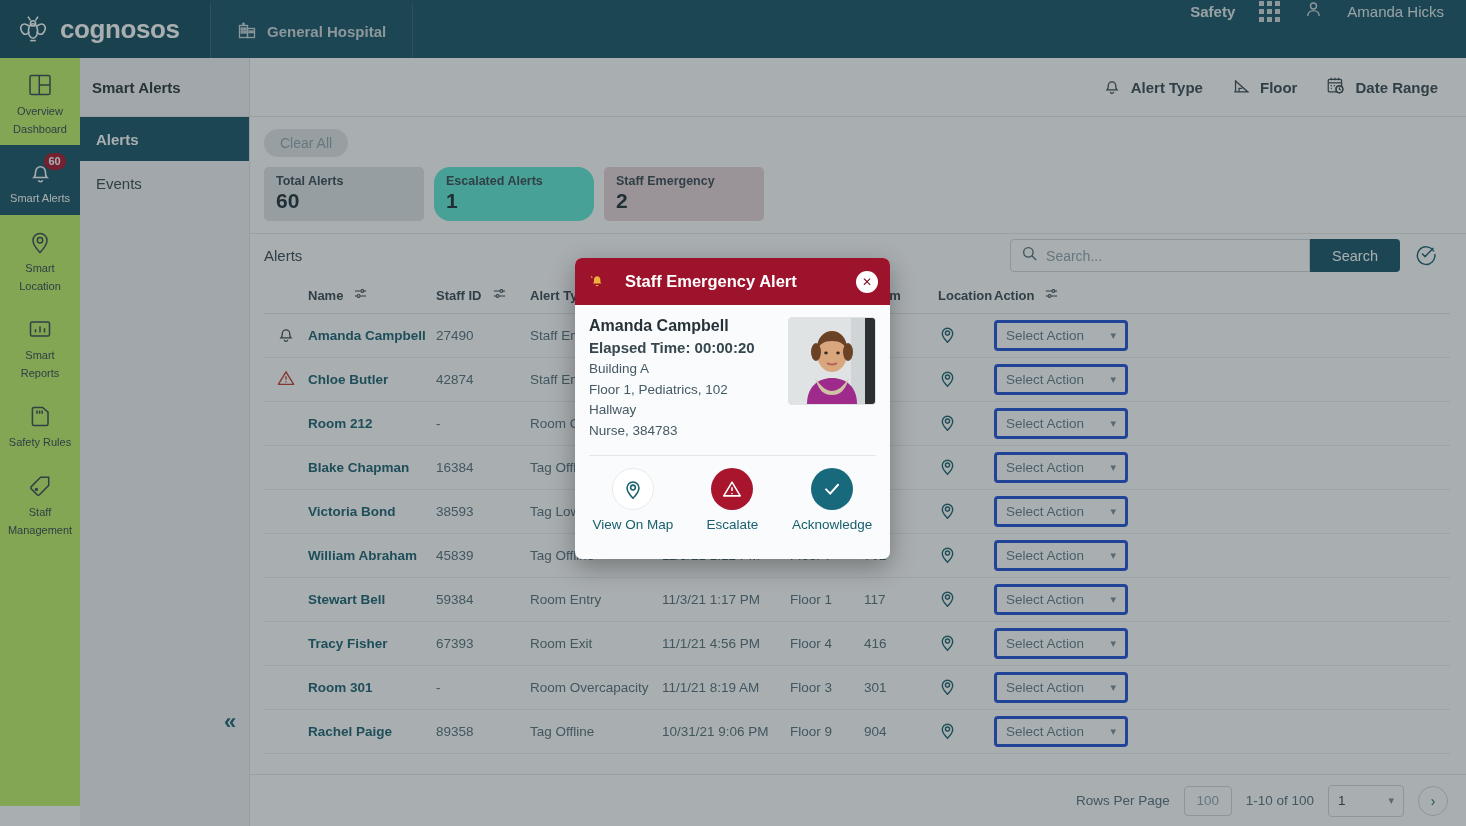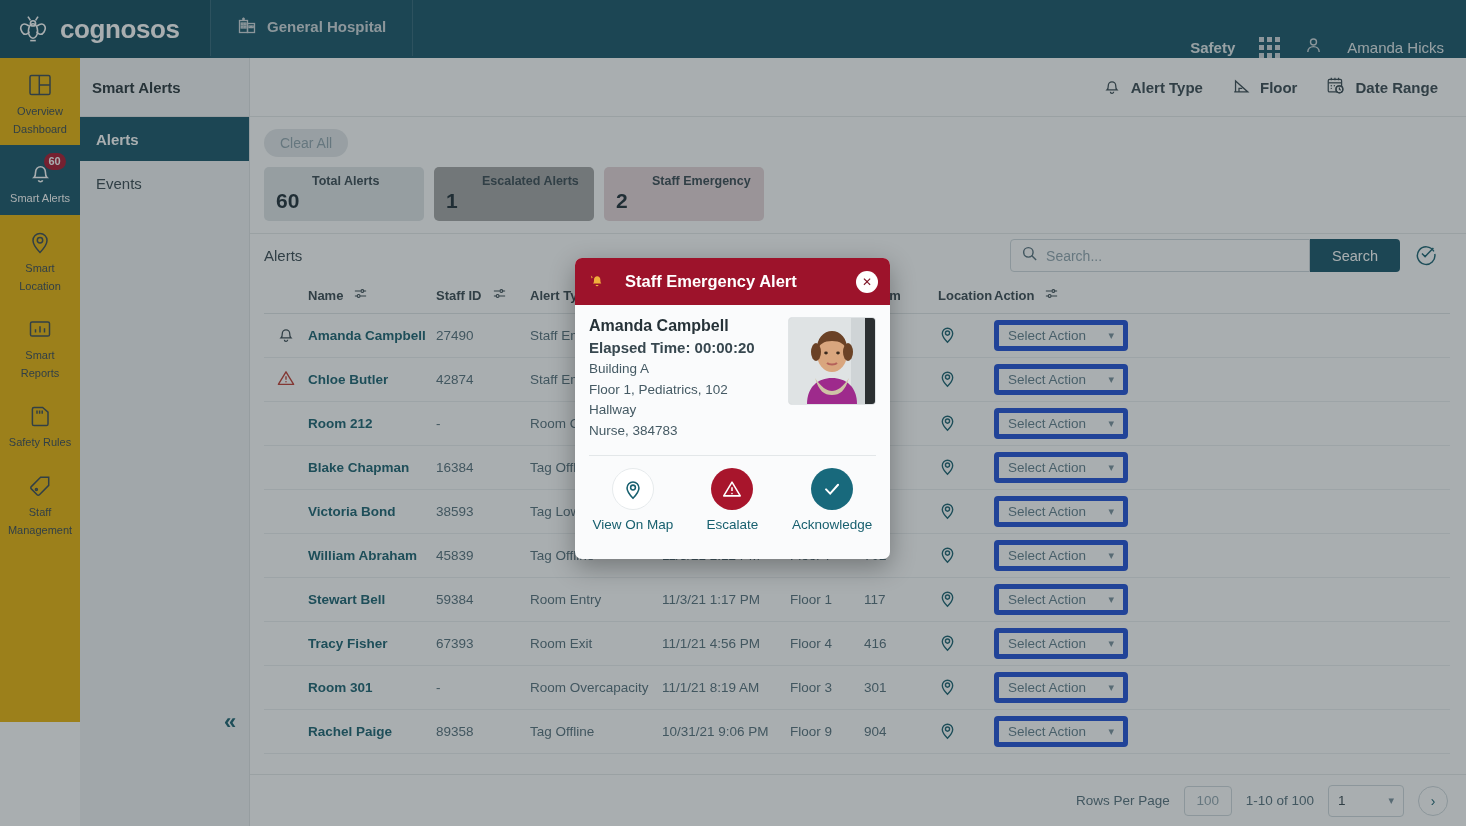--- a/index.html
+++ b/index.html
@@ -7,21 +7,21 @@
     width: 1466px; height: 826px;
     font-family: "Liberation Sans", sans-serif;
     background: #ffffff;
     overflow: hidden;
   }
   .app { position: relative; width: 1466px; height: 826px; background:#fff; }
 
   
   .topbar {
     position:absolute; left:0; top:0; width:1466px; height:58px;
-    background:#155366; display:flex; align-items:flex-end; z-index:5;
+    background:#155366; display:flex; align-items:flex-start; z-index:5;
   }
   .brand {
     width:210px; height:58px; background:#0f4a5c;
     display:flex; align-items:center; gap:10px; padding-left:16px;
   }
   .brand-logo { width:34px; height:34px; flex:0 0 34px; }
   .brand-name {
     color:#fff; font-size:26px; font-weight:700; letter-spacing:-0.4px;
   }
   .top-ctx { display:flex; align-items:center; height:63px; }
@@ -34,22 +34,22 @@
   .top-right {
     margin-left:auto; display:flex; align-items:center; gap:24px; padding-right:22px;
   }
   .top-right .lbl { color:#e3eaec; font-size:15px; font-weight:700; }
   .grid-icon { display:grid; grid-template-columns:repeat(3,5px); gap:3px; }
   .grid-icon i { width:5px; height:5px; background:#cfd8dc; display:block; }
   .user-chip { display:flex; align-items:center; gap:24px; color:#e3eaec; font-size:15px; }
 
   
   .rail {
-    position:absolute; left:0; top:58px; width:80px; height:664px;
-    background:#eab308;
+    position:absolute; left:0; top:58px; width:80px; height:748px;
+    background:#bef264;
   }
   .rail-item {
     position:relative; width:80px; padding:12px 4px 10px;
     display:flex; flex-direction:column; align-items:center; gap:5px;
     color:#37474f; font-size:11px; line-height:1.15; text-align:center;
   }
   .rail-item.active { background:#155366; color:#ffffff; }
   .rail-ico { position:relative; height:30px; display:flex; align-items:center; justify-content:center; }
   .badge {
     position:absolute; top:-4px; right:-12px; min-width:22px; height:17px;
@@ -89,24 +89,24 @@
   .filter-item { display:flex; align-items:center; gap:9px; font-size:15px; font-weight:700; color:#37474f; }
 
   .summary { padding:12px 0 0 14px; }
   .clear-all {
     display:inline-flex; align-items:center; justify-content:center;
     height:28px; padding:0 16px; border-radius:14px;
     background:#e3e7e9; color:#90a4ae; font-size:14px; margin-bottom:10px;
   }
   .cards { display:flex; gap:10px; padding-bottom:12px; }
   .card { width:160px; height:54px; border-radius:5px; padding:7px 12px; }
-  .card .k { font-size:12.5px; color:#37474f; font-weight:600;margin-left:36px; }
+  .card .k { font-size:12.5px; color:#37474f; font-weight:600; }
   .card .v { font-size:21px; font-weight:700; color:#1b2a33; margin-top:1px; }
   .card.total { background:#dfe4e7; }
-  .card.esc   { background:#a3a3a3; }
+  .card.esc   { background:#5eead4;border-radius:16px; }
   .card.emg   { background:#e6d4d8; }
 
   .tbl-head {
     display:flex; align-items:center; height:44px;
     padding:0 28px 0 14px; border-top:1px solid #e6e9ea;
   }
   .tbl-title { font-size:15px; color:#37474f; }
   .searchwrap { margin-left:auto; display:flex; align-items:center; gap:14px; }
   .searchbox {
     width:300px; height:33px; border:1px solid #cfd8dc; border-radius:4px 0 0 4px;
@@ -137,21 +137,21 @@
   .c-name { width:128px; }
   .c-sid  { width:94px; }
   .c-type { width:132px; }
   .c-date { width:128px; }
   .c-floor{ width:74px; }
   .c-room { width:74px; }
   .c-loc  { width:56px; }
   .c-act  { width:auto; }
   .nm { color:#18606f; font-weight:600; }
   .sel {
-    width:134px; height:31px; border:5px solid #1d4ed8; border-radius:4px;
+    width:134px; height:31px; border:3px solid #1d4ed8; border-radius:4px;
     display:flex; align-items:center; justify-content:space-between;
     padding:0 9px; font-size:13.5px; color:#607d8b; background:#fff;
   }
   .chev { color:#78909c; font-size:11px; }
 
   .footer {
     margin-top:auto; height:52px; display:flex; align-items:center;
     justify-content:flex-end; gap:14px; padding-right:18px;
     border-top:1px solid #e6e9ea; font-size:13.5px; color:#546e7a;
   }

